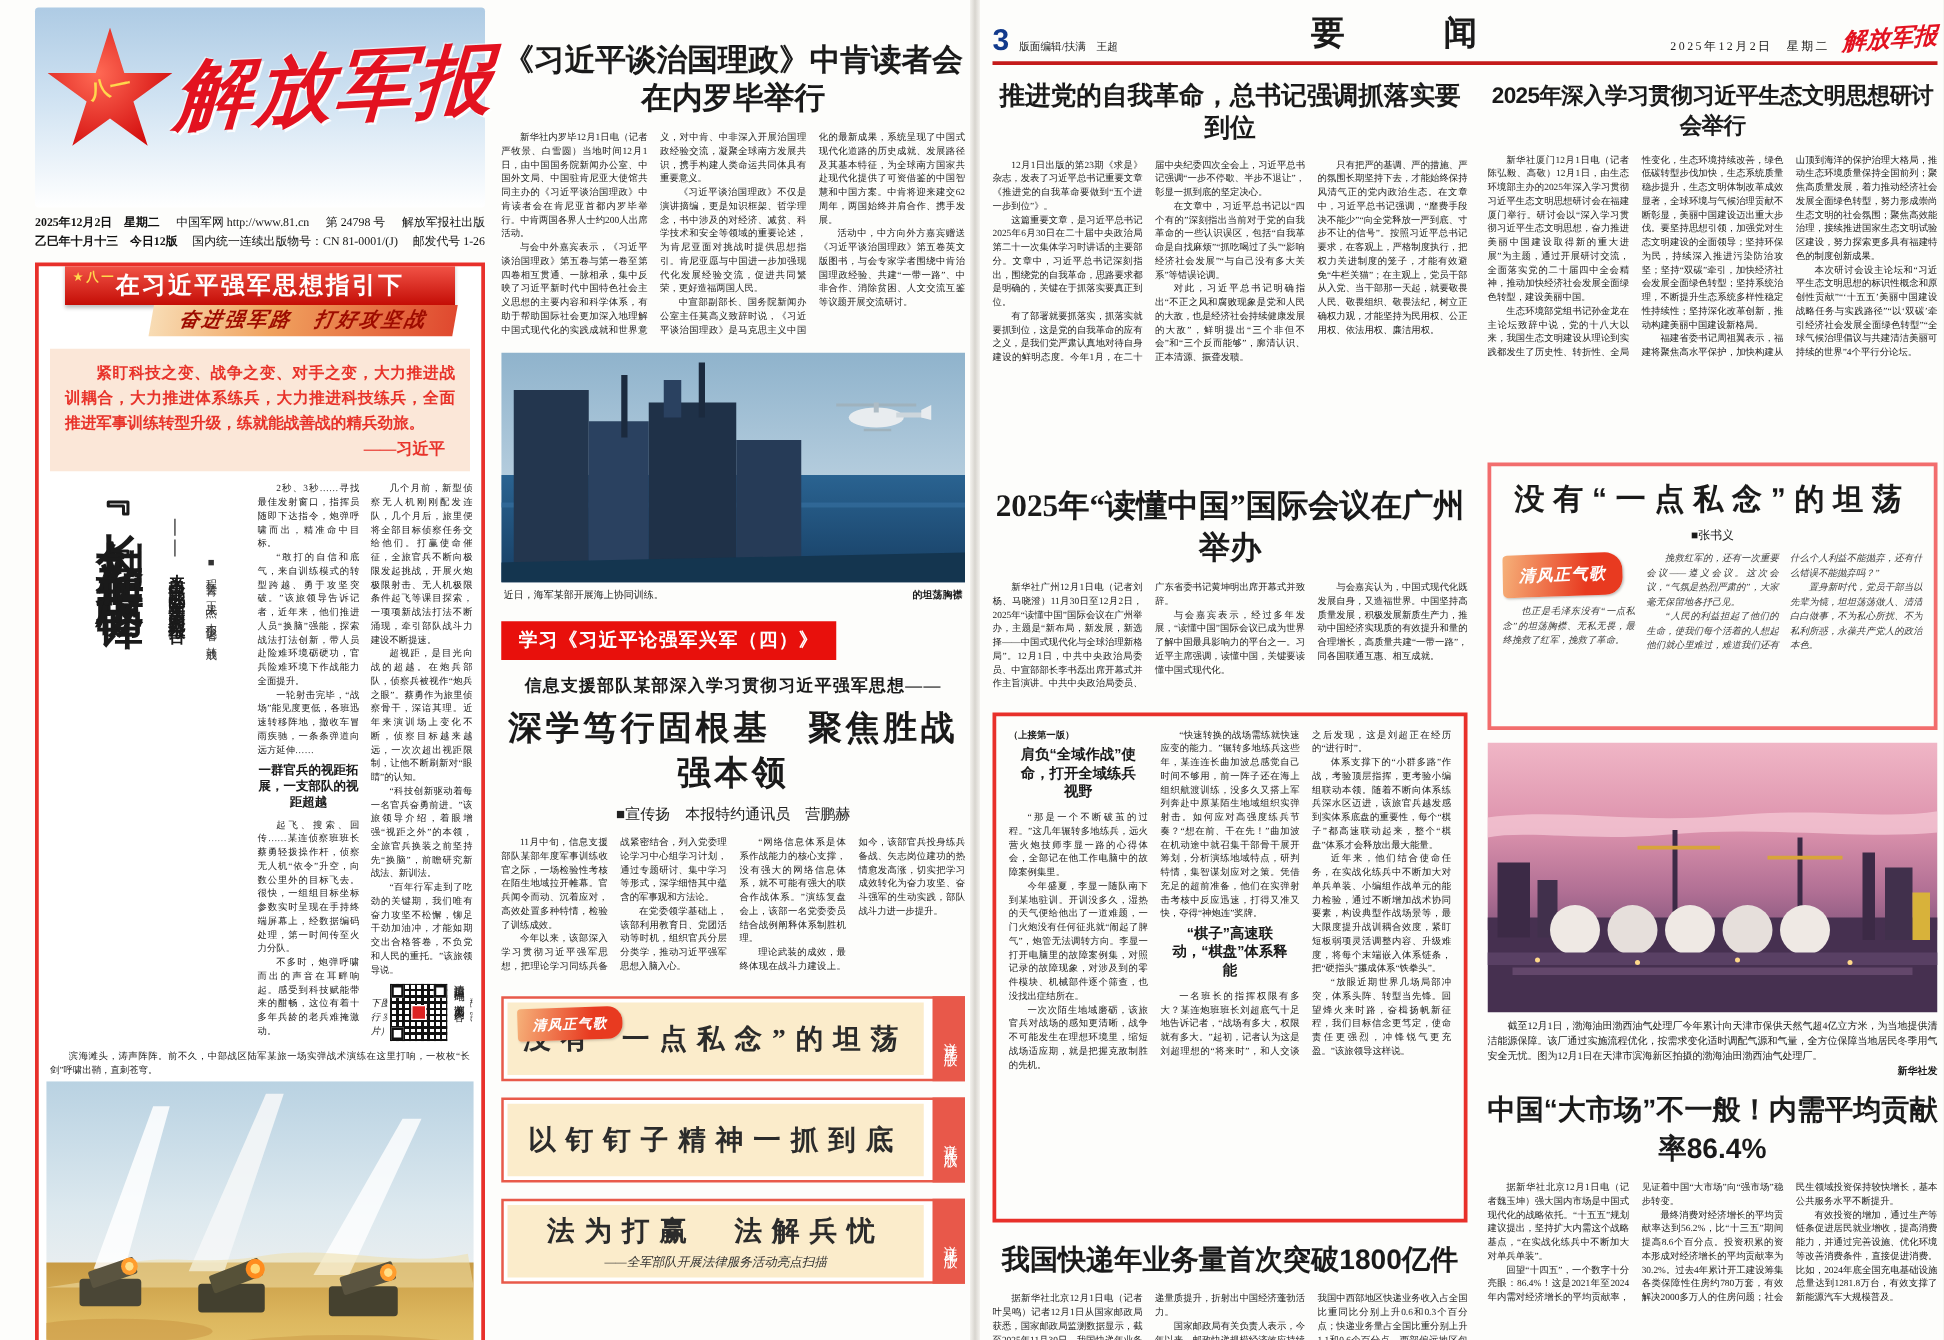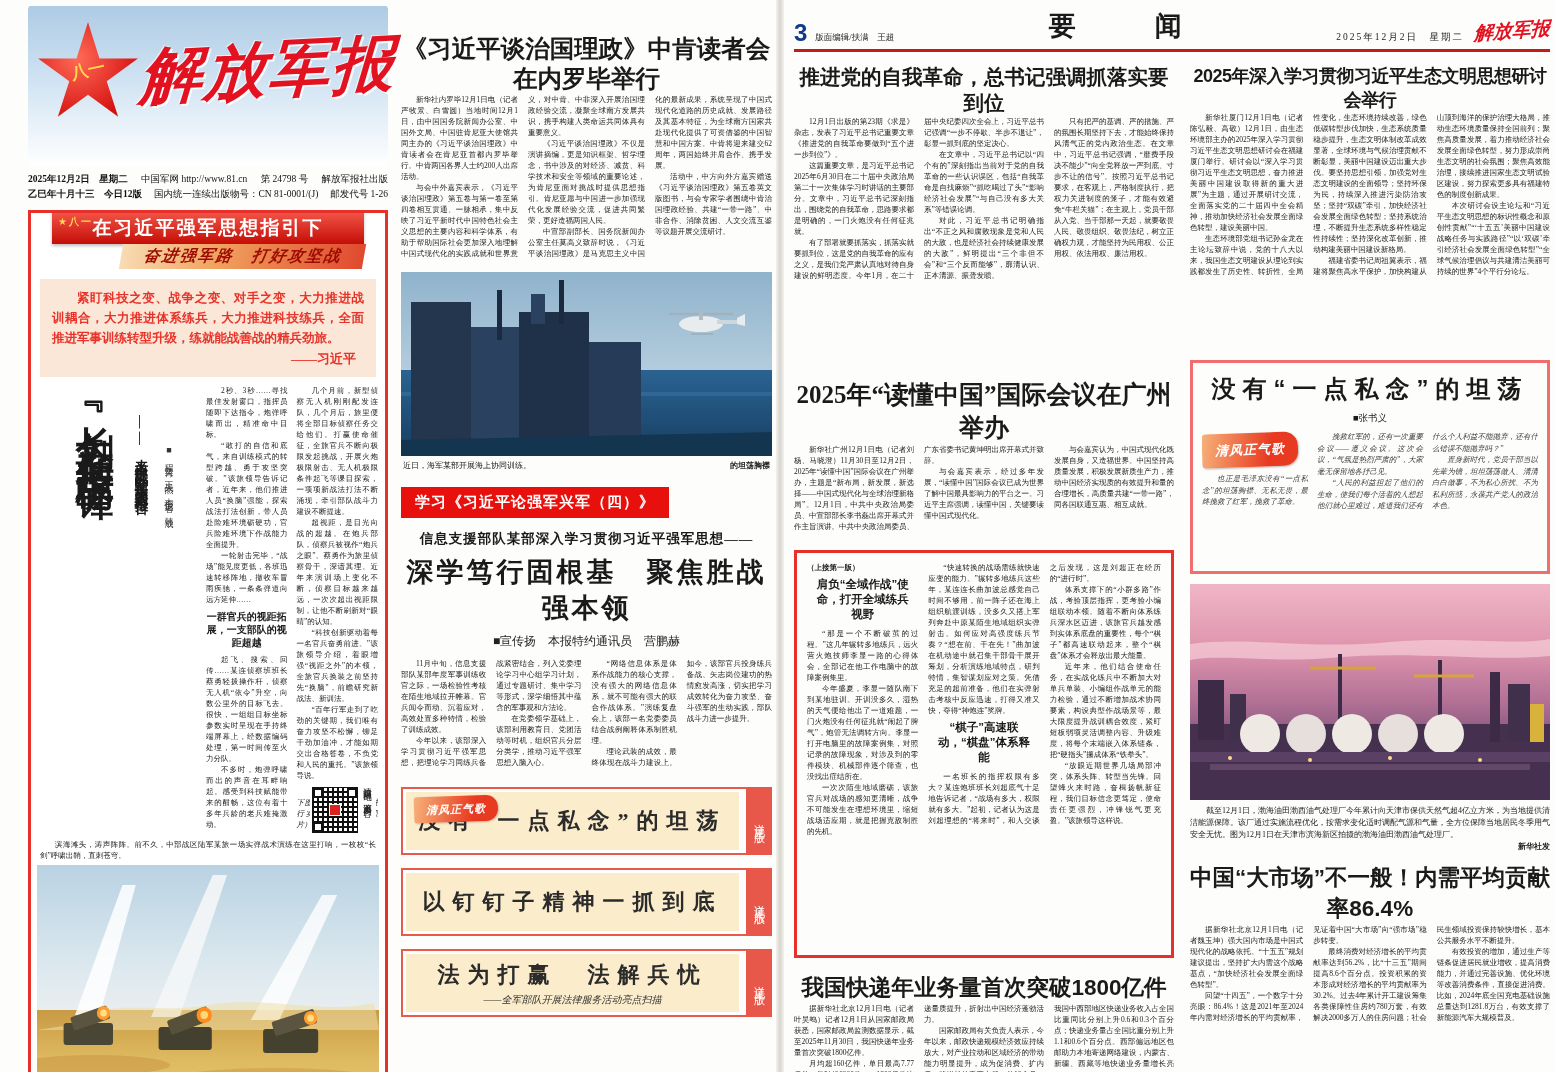--- a/index.html
+++ b/index.html
@@ -52,21 +52,21 @@
   .qr i:nth-child(1){left:1px;top:1px;}
   .qr i:nth-child(2){right:1px;top:1px;}
   .qr i:nth-child(3){left:1px;bottom:1px;}
   .qr-c{position:absolute;left:50%;top:50%;width:12px;height:12px;transform:translate(-50%,-50%);background:#d22;border:1px solid #fff;}
   .qr-note{writing-mode:vertical-rl;font-size:8.5px;height:52px;color:#222;letter-spacing:1px;}
   .feature-lead{font-size:7.5px;line-height:11px;text-align:justify;margin:2px 2px 4px;text-indent:2em;}
   .photo-rockets{height:238px;margin:0 -1px;}
 
   
   .h-nairobi{font-family:var(--sans);font-weight:900;font-size:24.5px;letter-spacing:0px;text-align:center;margin-top:28px;line-height:30px;}
-  .body-cols{column-gap:10px;font-size:7.5px;line-height:11px;text-align:justify;overflow:hidden;}
+  .body-cols{column-gap:10px;font-size:7.5px;line-height:11px;text-align:justify;overflow:hidden;margin-top:10px;}
   .cols3{column-count:3;}
   .cols4{column-count:4;}
   .nairobi-body{height:172px;}
   .photo-navy{height:184px;margin-top:6px;}
   .caption-row{display:flex;justify-content:space-between;font-size:8px;margin-top:4px;padding:0 2px;align-items:flex-end;}
   .credit{font-weight:700;white-space:nowrap;}
   .study-label{display:inline-block;background:#e8100c;color:#fff;font-family:var(--sans);font-weight:700;font-size:15px;padding:6px 14px;margin-top:16px;letter-spacing:1px;}
   .kicker{text-align:center;font-size:13.5px;font-weight:700;margin-top:12px;letter-spacing:1px;}
   .h-study{text-align:center;font-family:var(--sans);font-weight:900;font-size:27px;letter-spacing:3px;margin-top:6px;}
   .byline-c{text-align:center;font-size:12px;margin-top:7px;color:#222;}
@@ -325,21 +325,21 @@
         <span class="p3-date">2025年12月2日　星期二</span>
         <span class="p3-brand">解放军报</span>
       </div>
     </div>
 
     <div class="p3-cols">
       <div class="p3-left">
         <h2 class="h-a">推进党的自我革命，总书记强调抓落实要到位</h2>
         <div class="body-cols cols3 bodyA">
             <p class="para">12月1日出版的第23期《求是》杂志，发表了习近平总书记重要文章《推进党的自我革命要做到“五个进一步到位”》。</p>
-            <p class="para">这篇重要文章，是习近平总书记2025年6月30日在二十届中央政治局第二十一次集体学习时讲话的主要部分。文章中，习近平总书记深刻指出，围绕党的自我革命，思路要求都是明确的，一门火炮没有任何征兆就。</p>
+            <p class="para">这篇重要文章，是习近平总书记2025年6月30日在二十届中央政治局第二十一次集体学习时讲话的主要部分。文章中，习近平总书记深刻指出，围绕党的自我革命，思路要求都是明确的，关键在于抓落实要真正到位。</p>
             <p class="para">有了部署就要抓落实，抓落实就要抓到位，这是党的自我革命的应有之义，是我们党严肃认真地对待自身建设的鲜明态度。今年1月，在二十届中央纪委四次全会上，习近平总书记强调“一步不停歇、半步不退让”，彰显一抓到底的坚定决心。</p>
             <p class="para">在文章中，习近平总书记以“四个有的”深刻指出当前对于党的自我革命的一些认识误区，包括“自我革命是自找麻烦”“抓吃喝过了头”“影响经济社会发展”“与自己没有多大关系”等错误论调。</p>
             <p class="para">对此，习近平总书记明确指出“不正之风和腐败现象是党和人民的大敌，也是经济社会持续健康发展的大敌”，鲜明提出“三个非但不会”和“三个反而能够”，廓清认识、正本清源、振聋发聩。</p>
             <p class="para">只有把严的基调、严的措施、严的氛围长期坚持下去，才能始终保持风清气正的党内政治生态。在文章中，习近平总书记强调，“靡费手段决不能少”“向全党释放一严到底、寸步不让的信号”。按照习近平总书记要求，在客观上，严格制度执行，把权力关进制度的笼子，才能有效避免“牛栏关猫”；在主观上，党员干部从入党、当干部那一天起，就要敬畏人民、敬畏组织、敬畏法纪，树立正确权力观，才能坚持为民用权、公正用权、依法用权、廉洁用权。</p>
           </div>
 
         <h2 class="h-b">2025年“读懂中国”国际会议在广州举办</h2>
         <div class="body-cols cols3 bodyB">
             <p class="para">新华社广州12月1日电（记者刘杨、马晓澄）11月30日至12月2日，2025年“读懂中国”国际会议在广州举办，主题是“新布局，新发展，新选择——中国式现代化与全球治理新格局”。12月1日，中共中央政治局委员、中宣部部长李书磊出席开幕式并作主旨演讲。中共中央政治局委员、广东省委书记黄坤明出席开幕式并致辞。</p>
             <p class="para">与会嘉宾表示，经过多年发展，“读懂中国”国际会议已成为世界了解中国最具影响力的平台之一。习近平主席强调，读懂中国，关键要读懂中国式现代化。</p>
@@ -429,21 +429,21 @@
             <circle cx="200" cy="174" r="2" fill="#ffd98a"></circle>
               <circle cx="290" cy="176" r="2" fill="#ffd98a"></circle>
             <rect x="340" y="120" width="14" height="38" fill="#d8b23a"></rect>
           </svg>
         </div>
         <p class="captionF">截至12月1日，渤海油田渤西油气处理厂今年累计向天津市保供天然气超4亿立方米，为当地提供清洁能源保障。该厂通过实施流程优化，按需求变化适时调配气源和气量，全方位保障当地居民冬季用气安全无忧。图为12月1日在天津市滨海新区拍摄的渤海油田渤西油气处理厂。</p>
         <div class="creditF">新华社发</div>
 
         <h2 class="h-g">中国“大市场”不一般！内需平均贡献率86.4%</h2>
         <div class="body-cols cols3 bodyG">
-            <p class="para">据新华社北京12月1日电（记者魏玉坤）强大国内市场是中国式现代化的战略依托。“十五五”规划建议提出，坚持扩大内需这个战略基点，“加快经济社会发展全面绿色转型”。</p>
+            <p class="para">据新华社北京12月1日电（记者魏玉坤）强大国内市场是中国式现代化的战略依托。“十五五”规划建议提出，坚持扩大内需这个战略基点，“在实战化练兵中不断加大对单兵单装”。</p>
             <p class="para">回望“十四五”，一个数字十分亮眼：86.4%！这是2021年至2024年内需对经济增长的平均贡献率，见证着中国“大市场”向“强市场”稳步转变。</p>
             <p class="para">最终消费对经济增长的平均贡献率达到56.2%，比“十三五”期间提高8.6个百分点。投资积累的资本形成对经济增长的平均贡献率为30.2%。过去4年累计开工建设筹集各类保障性住房约780万套，有效解决2000多万人的住房问题；社会民生领域投资保持较快增长，基本公共服务水平不断提升。</p>
             <p class="para">有效投资的增加，通过生产等链条促进居民就业增收，提高消费能力，并通过完善设施、优化环境等改善消费条件，直接促进消费。比如，2024年底全国充电基础设施总量达到1281.8万台，有效支撑了新能源汽车大规模普及。</p>
           </div>
 
       </div>
     </div>
   </div>
 </div>
 

